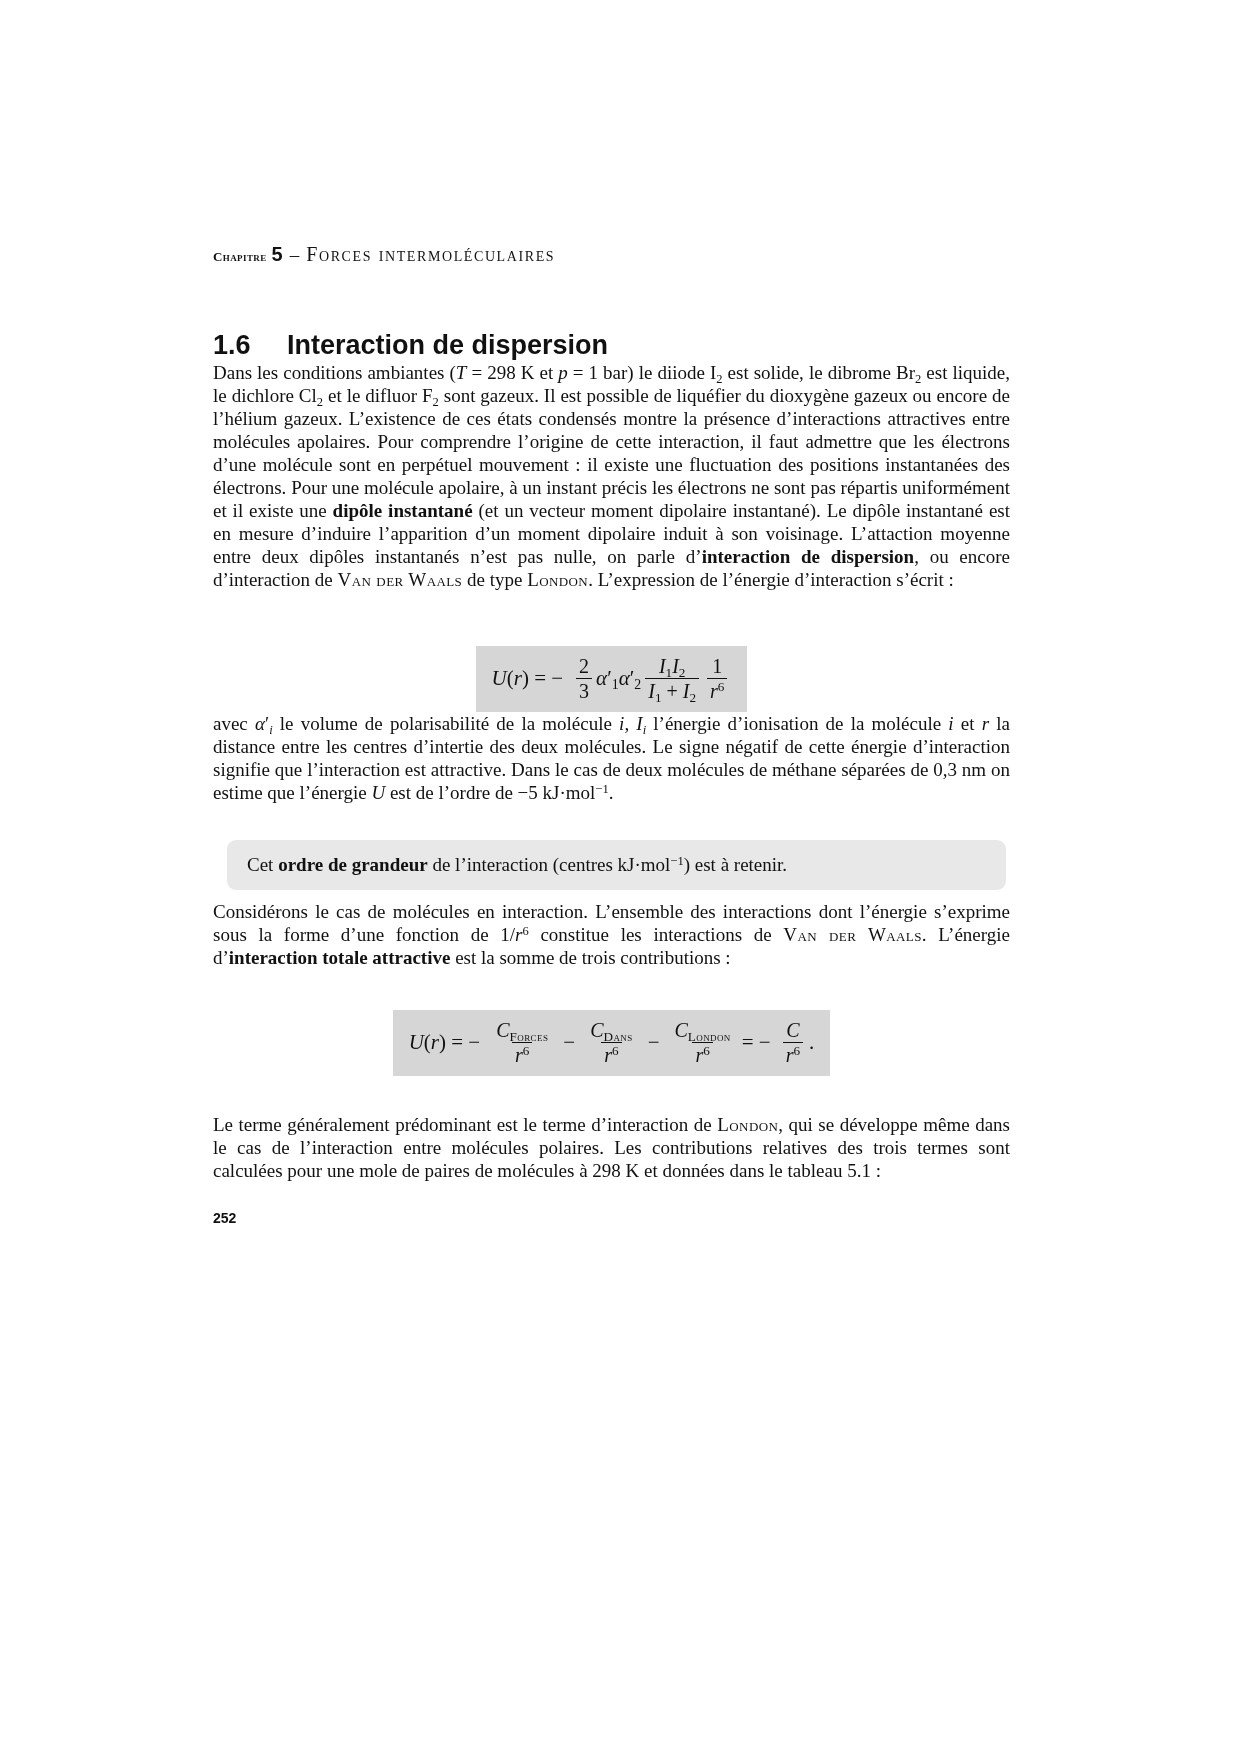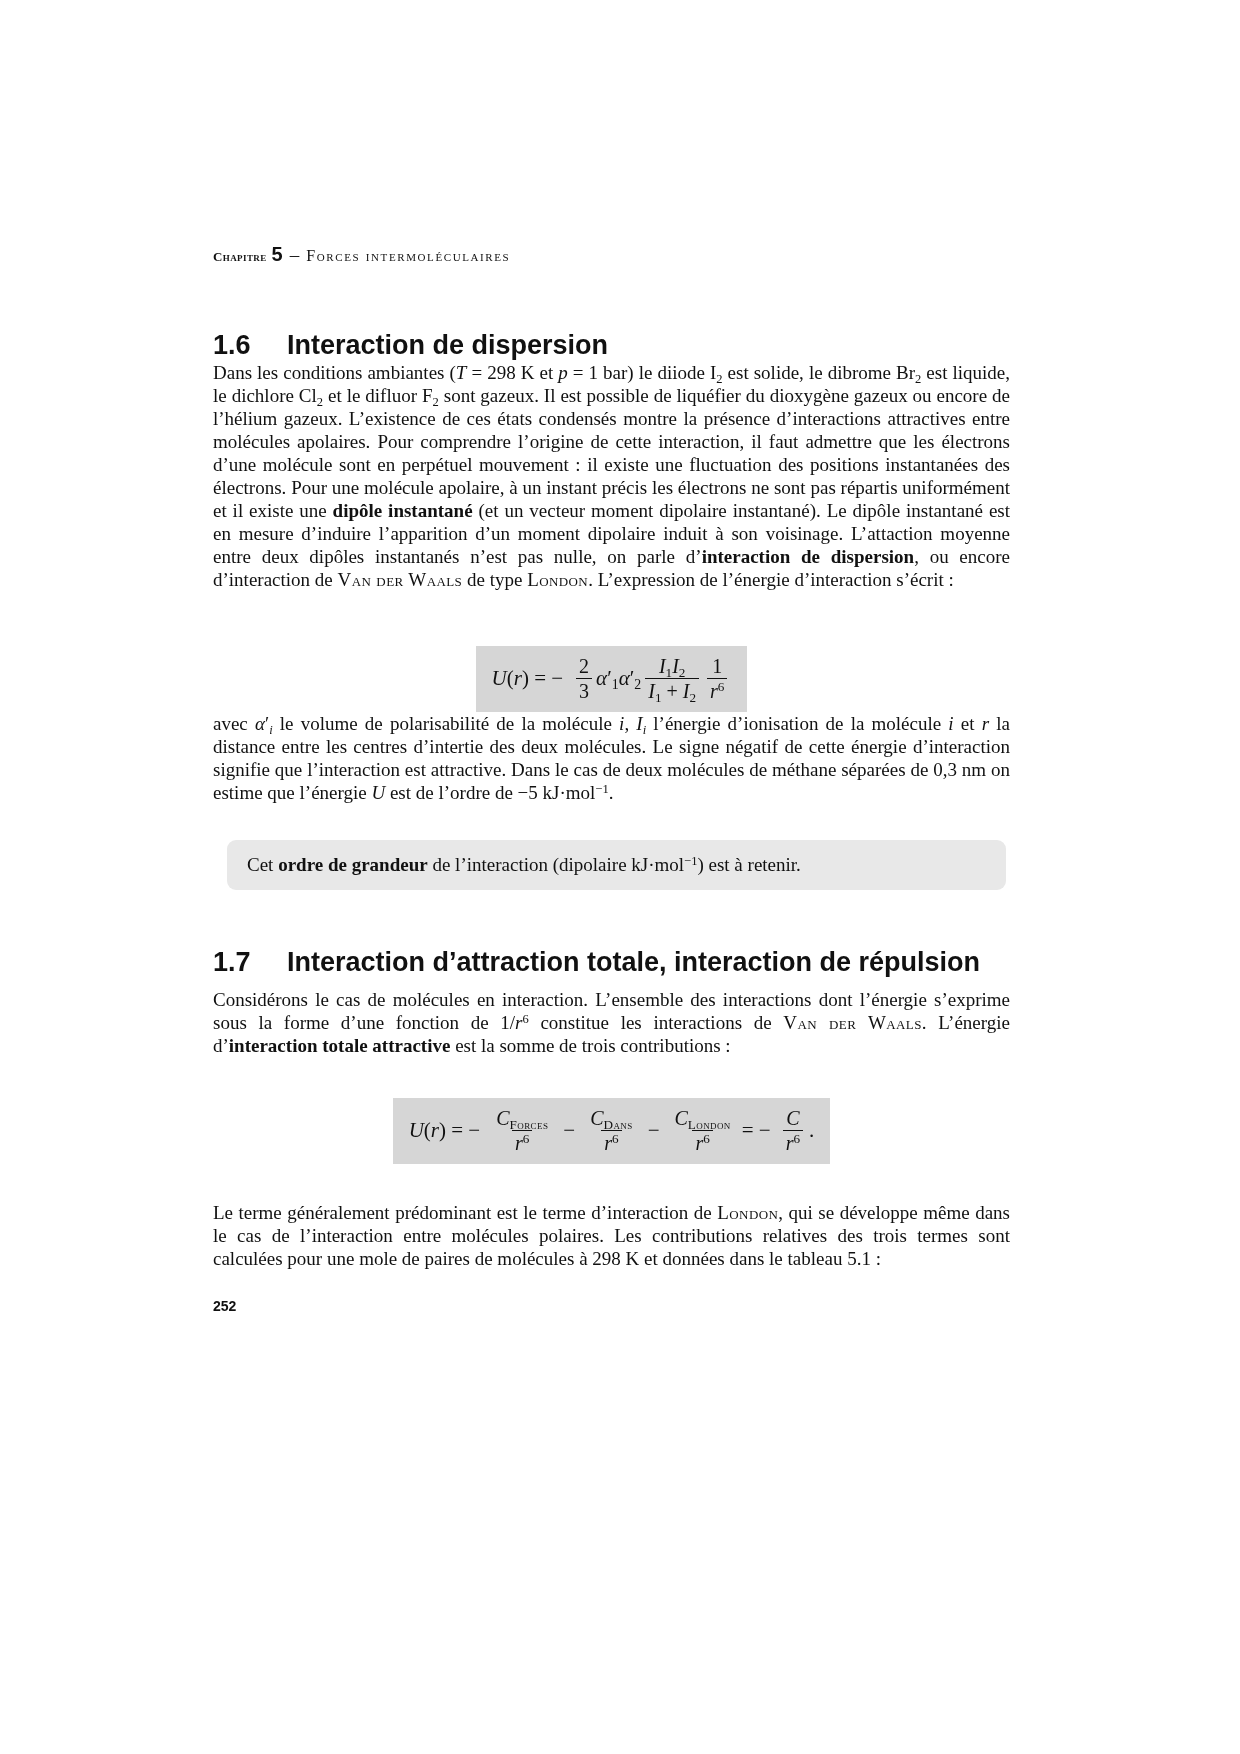--- a/index.html
+++ b/index.html
@@ -24,21 +24,21 @@
 
   
   .running-head {
     margin-top: 243px;
     text-align: left;
     white-space: nowrap;
   }
   .chap-label { font-weight: 700; font-variant: small-caps; font-size: 13px; letter-spacing: 0.4px; }
   .chap-num   { font-family: "Liberation Sans", sans-serif; font-weight: 700; font-size: 20px; margin: 0 7px 0 5px; }
   .chap-sep   { margin-right: 7px; }
-  .chap-title { font-variant: small-caps; font-size: 16px; letter-spacing: 1.6px; }
+  .chap-title { font-variant: small-caps; font-size: 20px; letter-spacing: 1.6px; }
 
   
   h2 {
     font-family: "Liberation Sans", sans-serif;
     font-size: 27px;
     font-weight: 700;
     line-height: 1.15;
     margin: 0;
     display: flex;
     text-align: left;
@@ -151,27 +151,23 @@
         <span class="frac">
           <span class="num"><span>1</span></span>
           <span class="den"><span style="font-style: italic;">r</span><sup>6</sup></span>
         </span>
       </span>
     </div>
 
     <p class="p2"><span>avec </span><span style="font-style: italic;">α</span><span>′</span><sub style="font-style: italic;">i</sub><span> le volume de polarisabilité de la molécule </span><span style="font-style: italic;">i</span><span>, </span><span style="font-style: italic;">I</span><sub style="font-style: italic;">i</sub><span> l’énergie d’ionisation de la molécule </span><span style="font-style: italic;">i</span><span> et </span><span style="font-style: italic;">r</span><span> la distance entre les centres d’intertie des deux molécules. Le signe négatif de cette énergie d’interaction signifie que l’interaction est attractive. Dans le cas de deux molécules de méthane séparées de 0,3 nm on estime que l’énergie </span><span style="font-style: italic;">U</span><span> est de l’ordre de −5 kJ·mol</span><sup>−1</sup><span>.</span></p>
 
     <div class="note-box">
-      <span><span>Cet </span><span style="font-weight: 700;">ordre de grandeur</span><span> de l’interaction (dipolaire kJ·mol</span><sup>−1</sup><span>) est à retenir.</span></span>
-    </div>
-
-    <h2 class="s17">
-      <span class="sec-num">1.7</span>
-      <span class="sec-title">Interaction d’attraction totale, interaction de répulsion</span>
-    </h2>
+      <span><span>Cet </span><span style="font-weight: 700;">ordre de grandeur</span><span> de l’interaction (centres kJ·mol</span><sup>−1</sup><span>) est à retenir.</span></span>
+    </div>
+
 
 
     <p class="p3"><span>Considérons le cas de molécules en interaction. L’ensemble des interactions dont l’énergie s’exprime sous la forme d’une fonction de 1/</span><span style="font-style: italic;">r</span><sup>6</sup><span> constitue les interactions de </span><span style="font-variant: small-caps; letter-spacing: 0.4px;">Van der Waals</span><span>. L’énergie d’</span><span style="font-weight: 700;">interaction totale attractive</span><span> est la somme de trois contributions :</span></p>
 
     <div class="eq-box eq2">
       <span class="eq-row">
         <span class="eq-lhs"><span style="font-style: italic;">U</span><span>(</span><span style="font-style: italic;">r</span><span>) = −</span></span>
         <span class="frac">
           <span class="num"><span style="font-style: italic;">C</span><sub style="font-variant: small-caps; letter-spacing: 0.4px;">Forces</sub></span>
           <span class="den"><span style="font-style: italic;">r</span><sup>6</sup></span>

